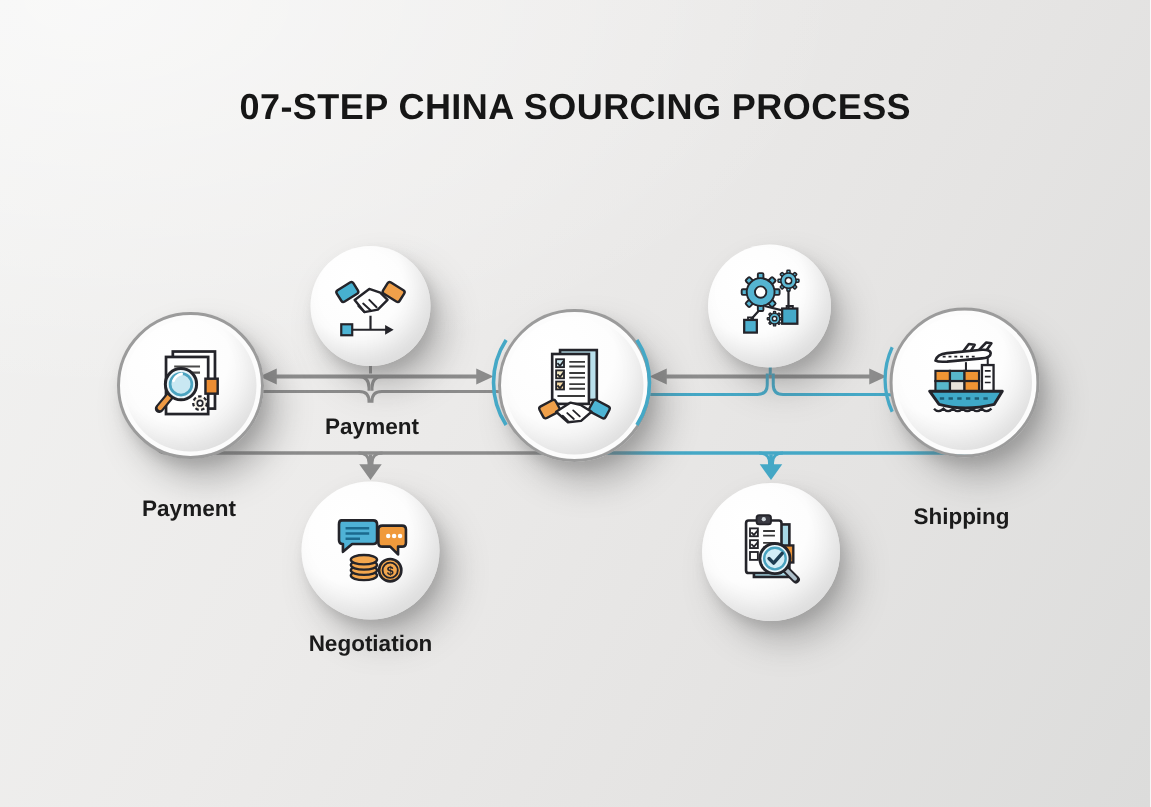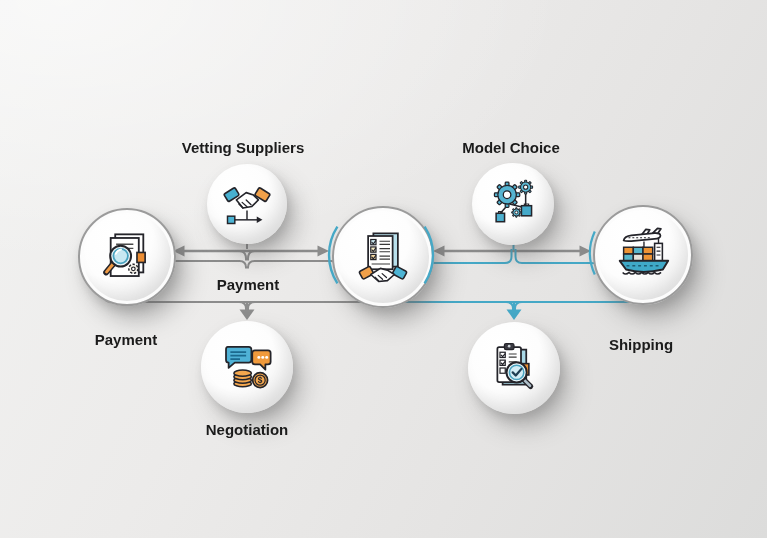--- a/index.html
+++ b/index.html
@@ -46,20 +46,21 @@
   .lbl-shipping{left:581px;top:336px;width:120px;}
   .lbl-negotiation{left:187px;top:421px;width:120px;}
   .lbl-qc{left:426px;top:423px;width:180px;}
   .icon{display:block;}
 </style>
 </head>
 <body>
 
 <div class="canvas">
 
+  <div class="title">07-STEP CHINA SOURCING PROCESS</div>
 
   <svg class="layer connectors" width="767" height="538" viewBox="0 0 767 538">
     <defs>
       <linearGradient id="lg" gradientUnits="userSpaceOnUse" x1="104" y1="0" x2="676" y2="0">
         <stop offset="0" stop-color="#8c8c8c"></stop>
         <stop offset="0.44" stop-color="#8c8c8c"></stop>
         <stop offset="0.58" stop-color="#45a8c6"></stop>
         <stop offset="1" stop-color="#45a8c6"></stop>
       </linearGradient>
     </defs>
@@ -278,20 +279,18 @@
       <rect x="16" y="32" width="6" height="6" fill="#ffffff" stroke="#24242a" stroke-width="1.4"></rect>
       <path d="M26 16 h9 M26 19.5 h9 M26 25 h9 M26 28.5 h9" stroke="#3a3a3a" stroke-width="1.4" fill="none"></path>
       <line x1="43.5" y1="45.5" x2="51" y2="53" stroke="#24242a" stroke-width="6" stroke-linecap="round"></line>
       <line x1="43.5" y1="45.5" x2="50.3" y2="52.3" stroke="#aebfc9" stroke-width="3" stroke-linecap="round"></line>
       <circle cx="35" cy="37" r="11.5" fill="#ecf7fb" stroke="#24242a" stroke-width="2.2"></circle>
       <circle cx="35" cy="37" r="8.2" fill="#d3edf6" stroke="#4aa3c0" stroke-width="1.8"></circle>
       <path d="M30.5 37 l3.5 3.5 6.5 -7.5" stroke="#1e3d52" stroke-width="2.6" fill="none" stroke-linecap="round" stroke-linejoin="round"></path>
     </svg>
   </div>
 
-  <div class="lbl lbl-vetting">Vetting Suppliers</div>
-  <div class="lbl lbl-model">Model Choice</div>
   <div class="lbl lbl-payment-mid">Payment</div>
   <div class="lbl lbl-payment-left">Payment</div>
   <div class="lbl lbl-shipping">Shipping</div>
   <div class="lbl lbl-negotiation">Negotiation</div>
 
 </div>
 
 </body></html>

